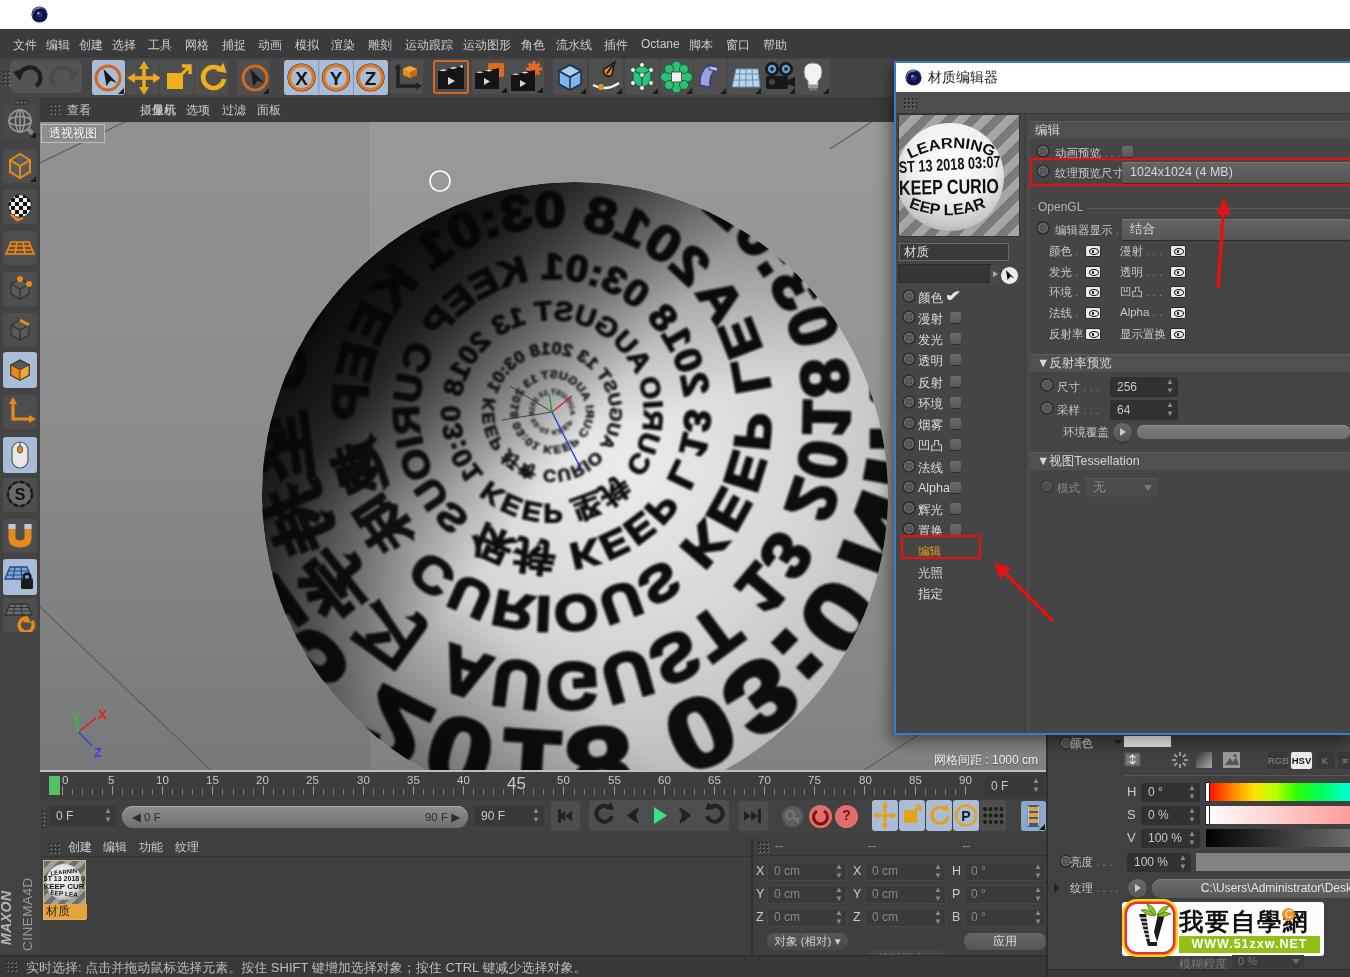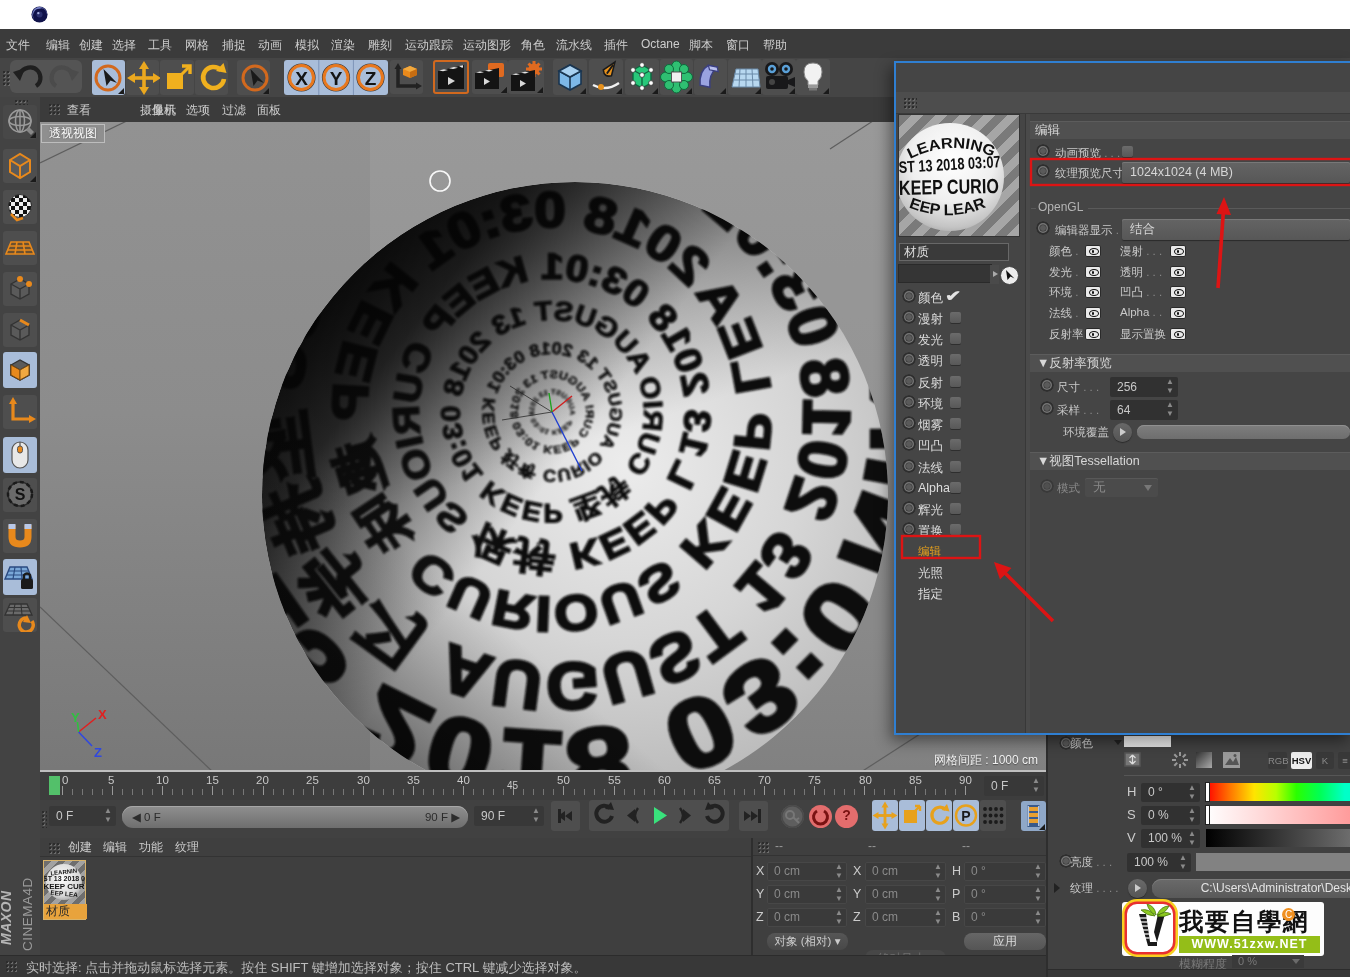--- a/index.html
+++ b/index.html
@@ -33,21 +33,21 @@
 <div class="abs" style="left:0;top:0;width:1350px;height:29px;background:#ffffff;border-bottom:1px solid #d8d8d8;">
   <svg class="abs" style="left:31px;top:6px;" width="17" height="17" viewBox="0 0 19 19">
     <circle cx="9.5" cy="9.5" r="9" fill="#10124a"></circle>
     <path d="M9.5 1.2 A8.3 8.3 0 0 1 17.8 9.5 A6 8 0 0 0 9.5 3.2 A7 7.4 0 0 0 3.5 14.8 A8.3 8.3 0 0 1 9.5 1.2Z" fill="#7a84c8"></path>
     <circle cx="9.5" cy="9.5" r="3.4" fill="#2a2f6e"></circle>
     <circle cx="8.2" cy="8.0" r="1.3" fill="#aab2e0"></circle>
   </svg>
 </div>
 
 <div class="abs" style="left:0;top:29px;width:1350px;height:29px;background:#3b3b3b;">
-  <div class="abs mi" style="left:6px;top:8px;">文件</div>
+  <div class="abs mi" style="left:13px;top:8px;">文件</div>
   <div class="abs mi" style="left:46px;top:8px;">编辑</div>
   <div class="abs mi" style="left:79px;top:8px;">创建</div>
   <div class="abs mi" style="left:112px;top:8px;">选择</div>
   <div class="abs mi" style="left:148px;top:8px;">工具</div>
   <div class="abs mi" style="left:185px;top:8px;">网格</div>
   <div class="abs mi" style="left:222px;top:8px;">捕捉</div>
   <div class="abs mi" style="left:258px;top:8px;">动画</div>
   <div class="abs mi" style="left:295px;top:8px;">模拟</div>
   <div class="abs mi" style="left:331px;top:8px;">渲染</div>
   <div class="abs mi" style="left:368px;top:8px;">雕刻</div>
@@ -539,21 +539,21 @@
     background:repeating-linear-gradient(90deg,#999 0 1px,transparent 1px 50.15px);"></div>
   <div class="abs" style="left:22px;top:2px;color:#c9c9c9;font-size:11.5px;">0</div>
   <div class="abs" style="left:68px;top:2px;color:#c9c9c9;font-size:11.5px;">5</div>
   <div class="abs" style="left:116px;top:2px;color:#c9c9c9;font-size:11.5px;">10</div>
   <div class="abs" style="left:166px;top:2px;color:#c9c9c9;font-size:11.5px;">15</div>
   <div class="abs" style="left:216px;top:2px;color:#c9c9c9;font-size:11.5px;">20</div>
   <div class="abs" style="left:266px;top:2px;color:#c9c9c9;font-size:11.5px;">25</div>
   <div class="abs" style="left:317px;top:2px;color:#c9c9c9;font-size:11.5px;">30</div>
   <div class="abs" style="left:367px;top:2px;color:#c9c9c9;font-size:11.5px;">35</div>
   <div class="abs" style="left:417px;top:2px;color:#c9c9c9;font-size:11.5px;">40</div>
-  <div class="abs" style="left:467px;top:8px;color:#c9c9c9;font-size:10px;text-align:right;">45</div>
+  <div class="abs" style="left:467px;top:2px;color:#c9c9c9;font-size:17px;text-align:right;">45</div>
   <div class="abs" style="left:517px;top:2px;color:#c9c9c9;font-size:11.5px;">50</div>
   <div class="abs" style="left:568px;top:2px;color:#c9c9c9;font-size:11.5px;">55</div>
   <div class="abs" style="left:618px;top:2px;color:#c9c9c9;font-size:11.5px;">60</div>
   <div class="abs" style="left:668px;top:2px;color:#c9c9c9;font-size:11.5px;">65</div>
   <div class="abs" style="left:718px;top:2px;color:#c9c9c9;font-size:11.5px;">70</div>
   <div class="abs" style="left:768px;top:2px;color:#c9c9c9;font-size:11.5px;">75</div>
   <div class="abs" style="left:819px;top:2px;color:#c9c9c9;font-size:11.5px;">80</div>
   <div class="abs" style="left:869px;top:2px;color:#c9c9c9;font-size:11.5px;">85</div>
   <div class="abs" style="left:919px;top:2px;color:#c9c9c9;font-size:11.5px;">90</div>
   <div class="spin" style="left:944px;top:4px;width:60px;height:20px;line-height:20px;background:#383838;">0 F<span class="ar">▲<br>▼</span></div>
@@ -849,20 +849,29 @@
 
   <div class="abs" style="left:131px;top:221px;color:#787878;font-size:12px;">模糊程度</div>
   <div class="abs" style="left:184px;top:220px;width:66px;height:13px;background:#3a3a3a;color:#787878;font-size:11px;line-height:13px;padding-left:6px;">0 %
     <div class="abs" style="right:4px;top:4px;width:0;height:0;border-left:4px solid transparent;border-right:4px solid transparent;border-top:5px solid #6a6a6a;"></div></div>
 </div>
 <div class="abs" style="left:1046px;top:969px;width:304px;height:8px;background:#383838;border-top:1px solid #2c2c2c;border-left:2px solid #2e2e2e;"></div>
 
 <div id="mwin" class="abs" style="left:894px;top:61px;width:458px;height:674px;background:#454545;
  border:2px solid #2f7fd2;box-sizing:border-box;box-shadow:-4px 6px 14px rgba(0,0,0,0.45);">
 
+  <div class="abs" style="left:0;top:0;width:454px;height:29px;background:#fff;">
+    <svg class="abs" style="left:9px;top:6px;" width="17" height="17" viewBox="0 0 19 19">
+      <circle cx="9.5" cy="9.5" r="9" fill="#10124a"></circle>
+      <path d="M9.5 1.2 A8.3 8.3 0 0 1 17.8 9.5 A6 8 0 0 0 9.5 3.2 A7 7.4 0 0 0 3.5 14.8 A8.3 8.3 0 0 1 9.5 1.2Z" fill="#7a84c8"></path>
+      <circle cx="9.5" cy="9.5" r="3.4" fill="#2a2f6e"></circle>
+          <circle cx="8.2" cy="8.0" r="1.3" fill="#aab2e0"></circle>
+    </svg>
+    <span class="abs" style="left:32px;top:6px;color:#1c1c1c;font-size:14px;">材质编辑器</span>
+  </div>
   <div class="abs" style="left:0;top:29px;width:454px;height:21px;background:#4d4d4d;border-bottom:1px solid #3a3a3a;">
     <div class="abs hdl" style="left:7px;top:5px;width:14px;height:12px;"></div>
   </div>
 
   <div class="abs" style="left:2px;top:51px;width:120px;height:121px;border:1px solid #333;
     background:repeating-linear-gradient(135deg,#7a7a7a 0 8.5px,#a6a6a6 8.5px 17px);">
     <svg width="120" height="121">
           <defs>
             <radialGradient id="pv" cx="0.52" cy="0.34" r="0.78">
               <stop offset="0" stop-color="#ffffff"></stop>

